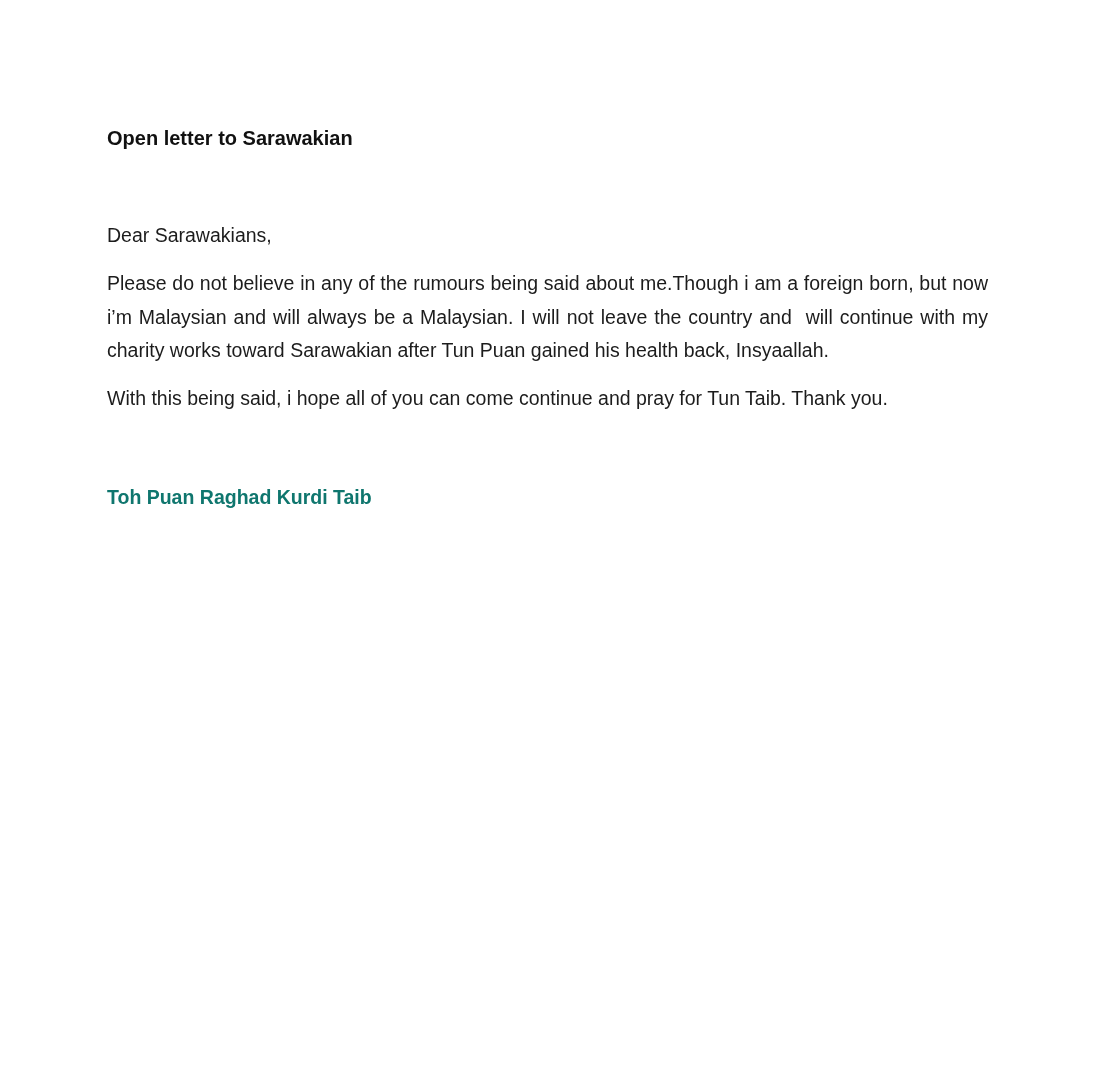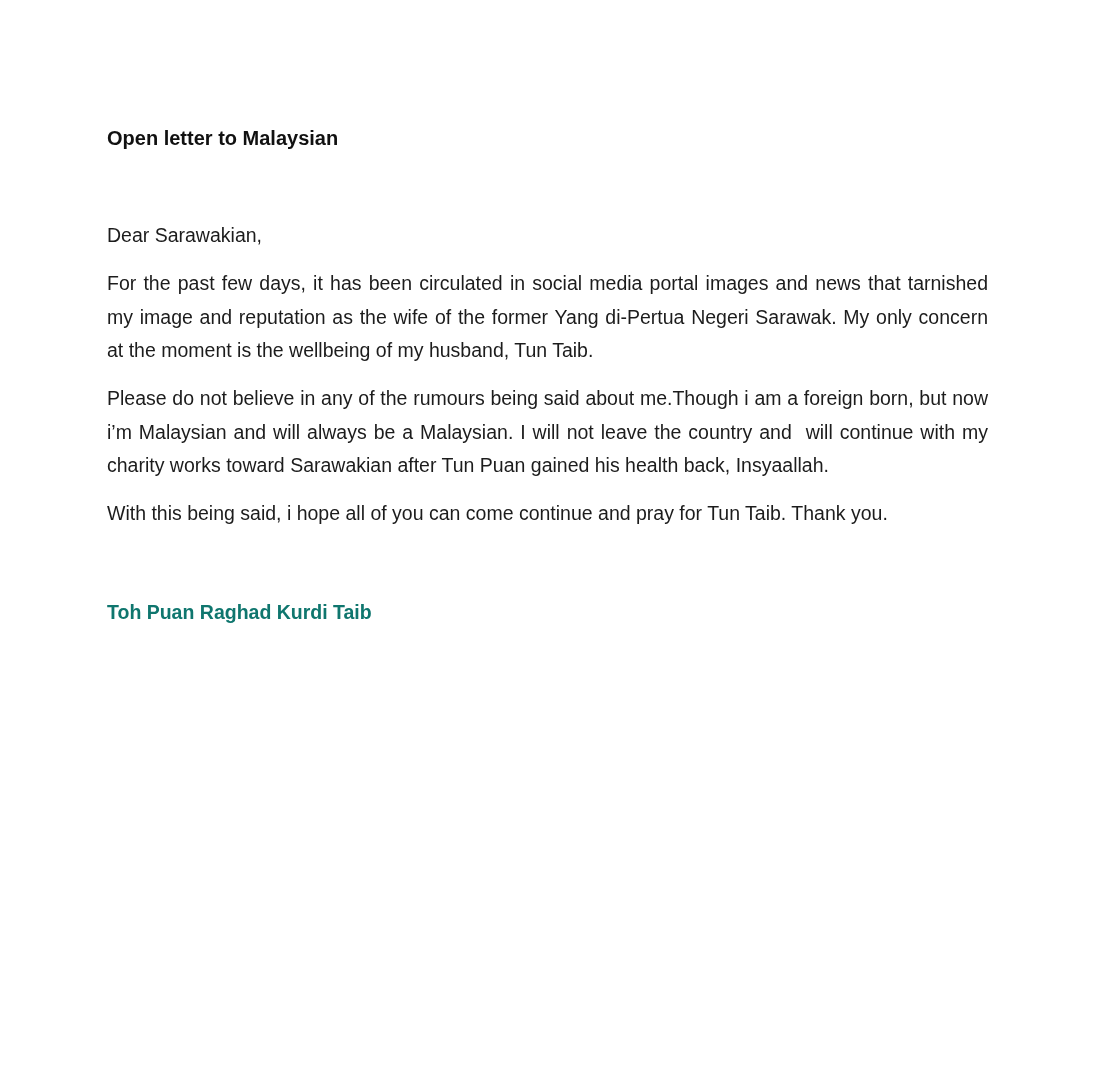--- a/index.html
+++ b/index.html
@@ -49,25 +49,24 @@
     color: #0f766e;
     margin-top: 65px;
     white-space: pre-wrap;
   }
 </style>
 </head>
 <body>
 
 <div class="page">
   <div class="letter">
-    <div class="letter-title">Open letter to Malaysian</div>
+    <div class="letter-title">Open letter to Sarawakian</div>
 
-    <div class="salutation">Dear Sarawakian,</div>
+    <div class="salutation">Dear Sarawakians,</div>
 
-    <p class="para">For the past few days, it has been circulated in social media portal images and news that tarnished my image and reputation as the wife of the former Yang di-Pertua Negeri Sarawak. My only concern at the moment is the wellbeing of my husband, Tun Taib.</p>
 
 
     <p class="para">Please do not believe in any of the rumours being said about me.Though i am a foreign born, but now i’m Malaysian and will always be a Malaysian. I will not leave the country and  will continue with my charity works toward Sarawakian after Tun Puan gained his health back, Insyaallah.</p>
 
     <p class="para">With this being said, i hope all of you can come continue and pray for Tun Taib. Thank you.</p>
 
     <div class="signature">Toh Puan Raghad Kurdi Taib</div>
   </div>
 </div>
 

